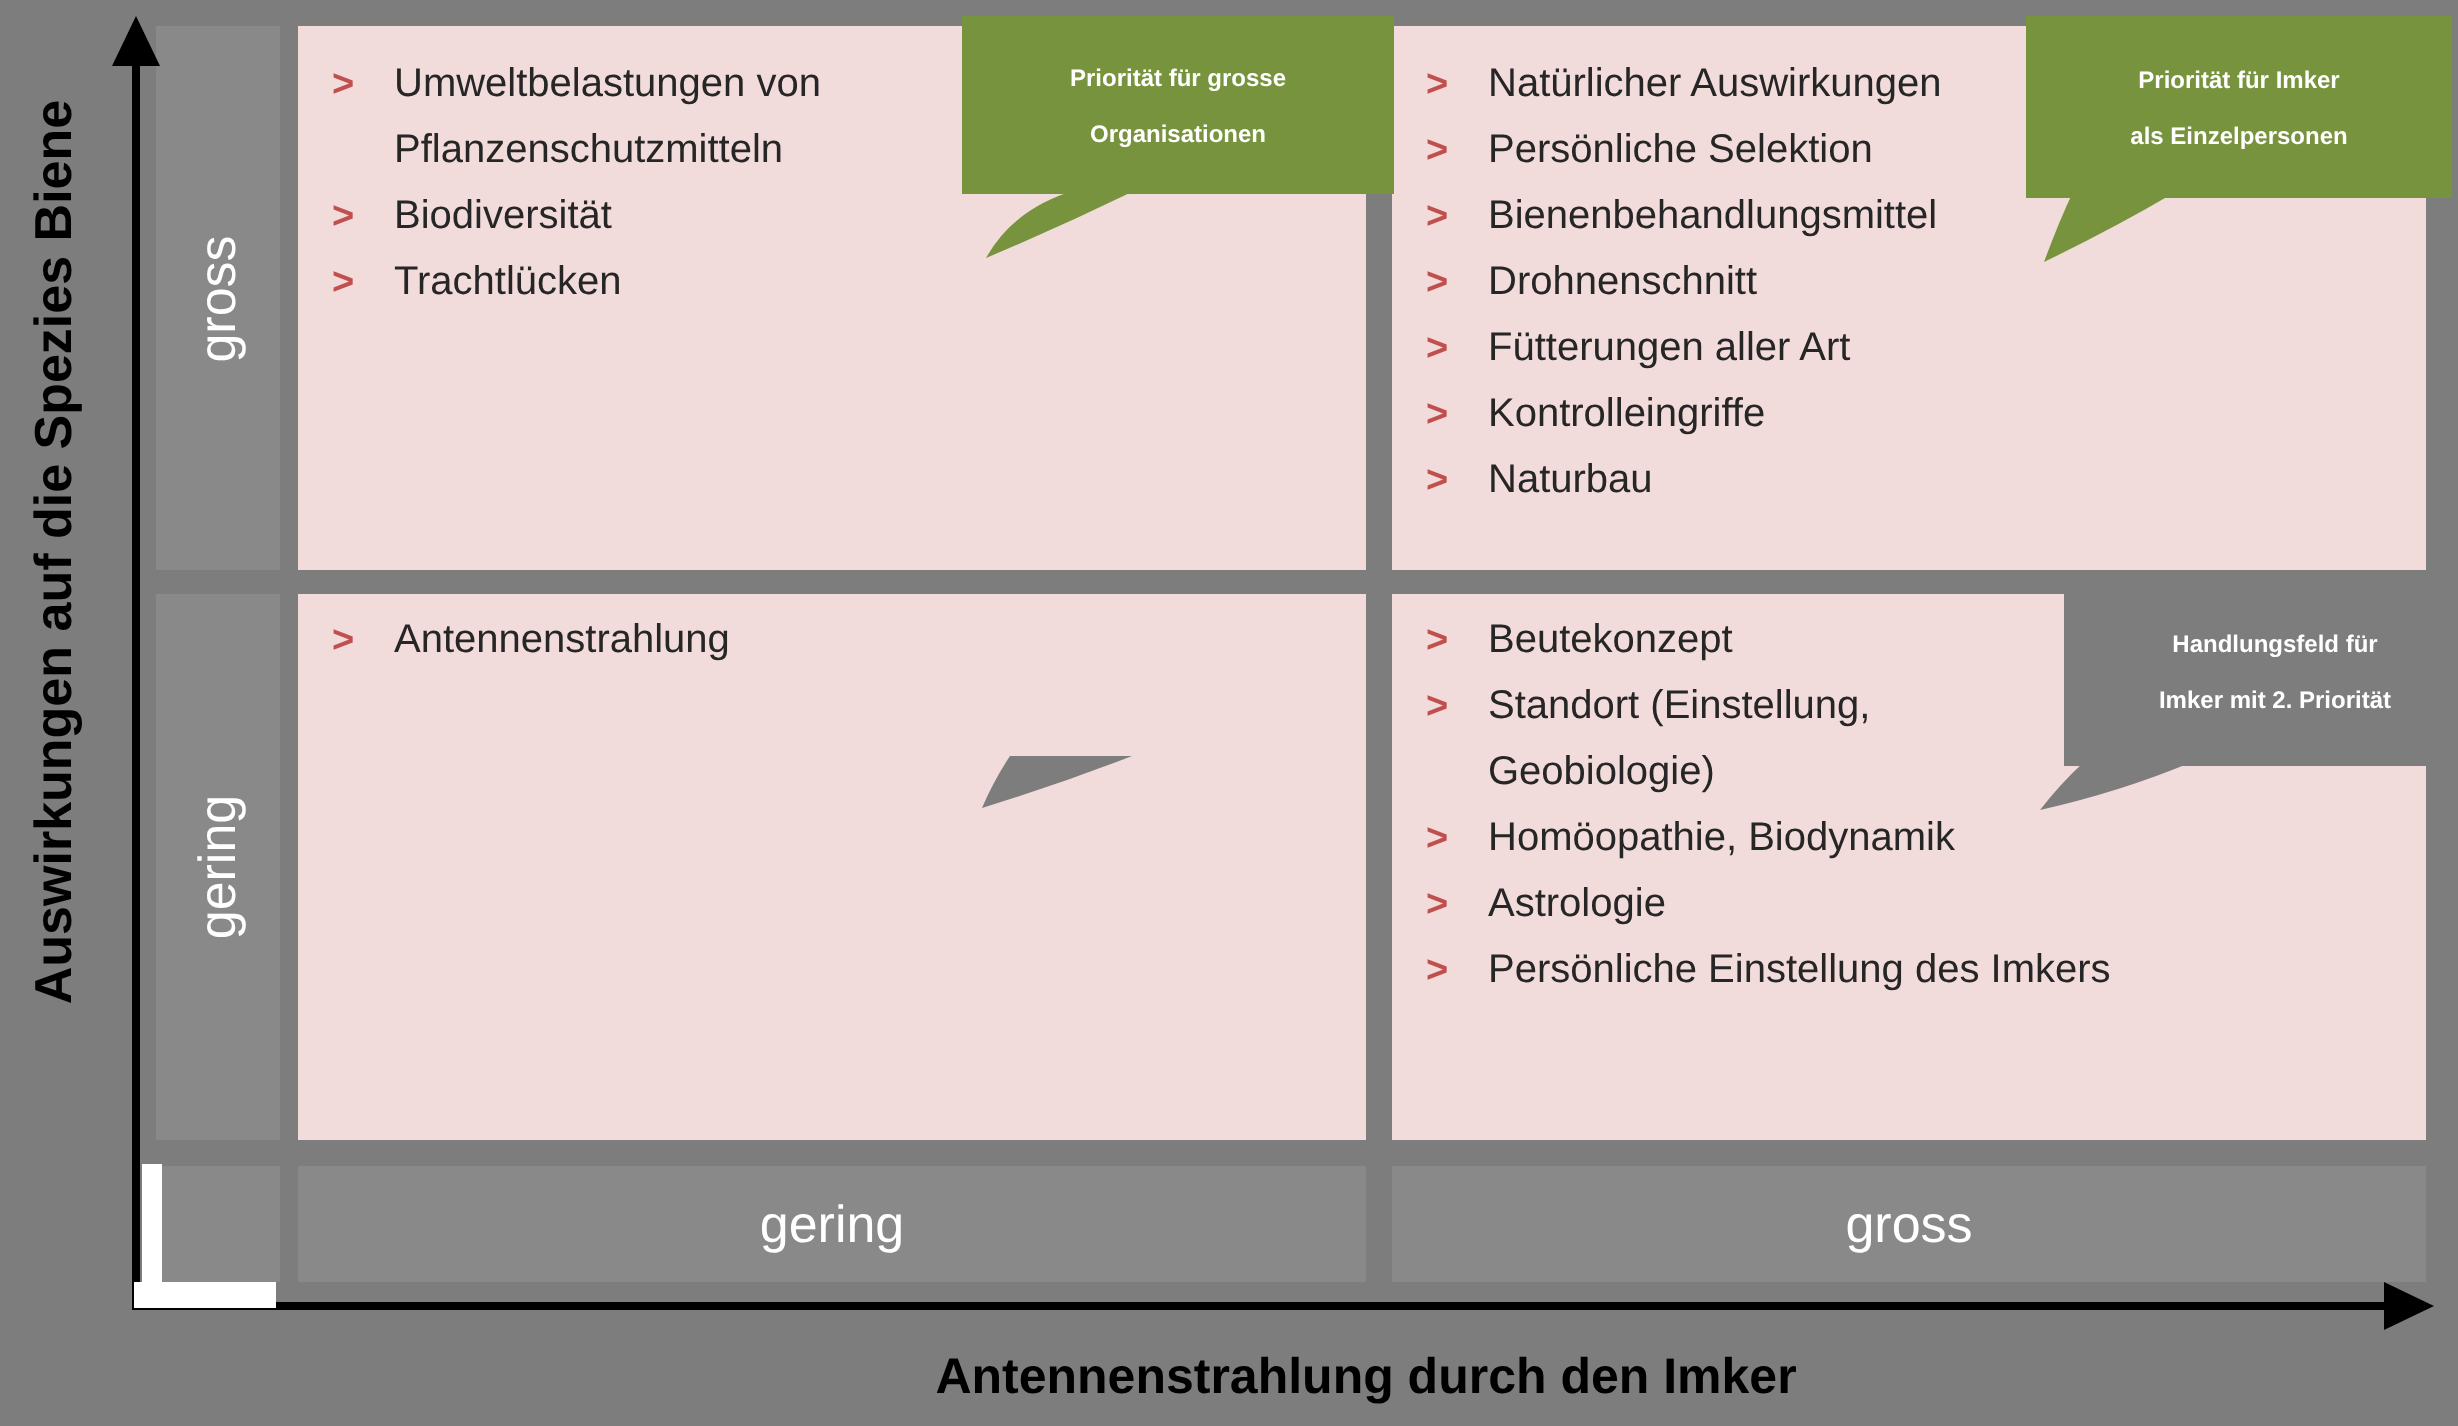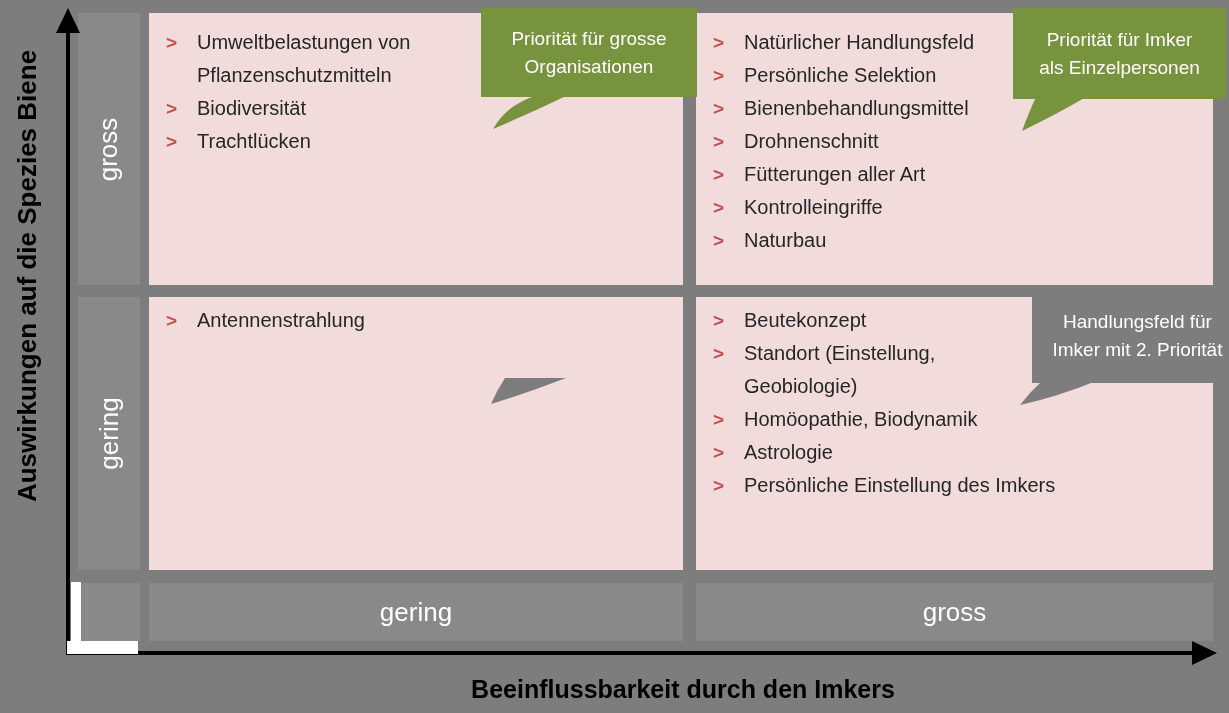--- a/index.html
+++ b/index.html
@@ -14,21 +14,21 @@
   .items{padding:13px 6px 0 17px;}
   .items.low{padding-top:7px;}
   .item{display:flex;align-items:flex-start;line-height:33px;font-size:20px;color:#262626;}
   .item .bullet{flex:0 0 31px;color:#c0504d;font-size:19px;font-weight:bold;}
   .item .txt{flex:1;white-space:pre-line;}
   
   .band{background:#898989;display:flex;align-items:center;justify-content:center;}
   .band-label{color:#ffffff;font-size:26px;}
   .band-label.rot{transform:rotate(-90deg);white-space:nowrap;}
   
-  .callout{color:#ffffff;font-weight:normal;font-size:19px;line-height:28px;
+  .callout{color:#ffffff;font-weight:bold;font-size:12px;line-height:28px;
            display:flex;align-items:center;justify-content:center;text-align:center;
            white-space:pre-line;}
   .callout.green{background:#78933d;}
   .callout.gray{background:#7d7d7d;}
   .tail{position:absolute;pointer-events:none;}
   
   .axis-title{color:#000;font-weight:bold;white-space:nowrap;}
 </style>
 </head>
 <body>
@@ -65,21 +65,21 @@
           <span class="bullet">&gt;</span>
           <span class="txt">Trachtlücken</span>
         </div>
       </div>
   </div>
 
   <div class="abs quad" style="left:696px;top:13px;width:517px;height:272px;">
     <div class="items">
         <div class="item">
           <span class="bullet">&gt;</span>
-          <span class="txt">Natürlicher Handlungsfeld</span>
+          <span class="txt">Natürlicher Auswirkungen</span>
         </div>
         <div class="item">
           <span class="bullet">&gt;</span>
           <span class="txt">Persönliche Selektion</span>
         </div>
         <div class="item">
           <span class="bullet">&gt;</span>
           <span class="txt">Bienenbehandlungsmittel</span>
         </div>
         <div class="item">
@@ -167,15 +167,15 @@
     <polygon points="1217,653 1192,641 1192,665" fill="#000"></polygon>
 
     <rect x="71" y="582" width="10" height="60" fill="#fff"></rect>
     <rect x="67" y="641" width="71" height="13" fill="#fff"></rect>
   </svg>
 
   <div class="abs axis-title" style="left:27px;top:276px;font-size:26px;
        transform:translate(-50%,-50%) rotate(-90deg);">Auswirkungen auf die Spezies Biene</div>
 
   <div class="abs axis-title" style="left:683px;top:689px;font-size:25px;
-       transform:translate(-50%,-50%);">Beeinflussbarkeit durch den Imkers</div>
+       transform:translate(-50%,-50%);">Antennenstrahlung durch den Imker</div>
 
 </div>
 
 </body></html>

